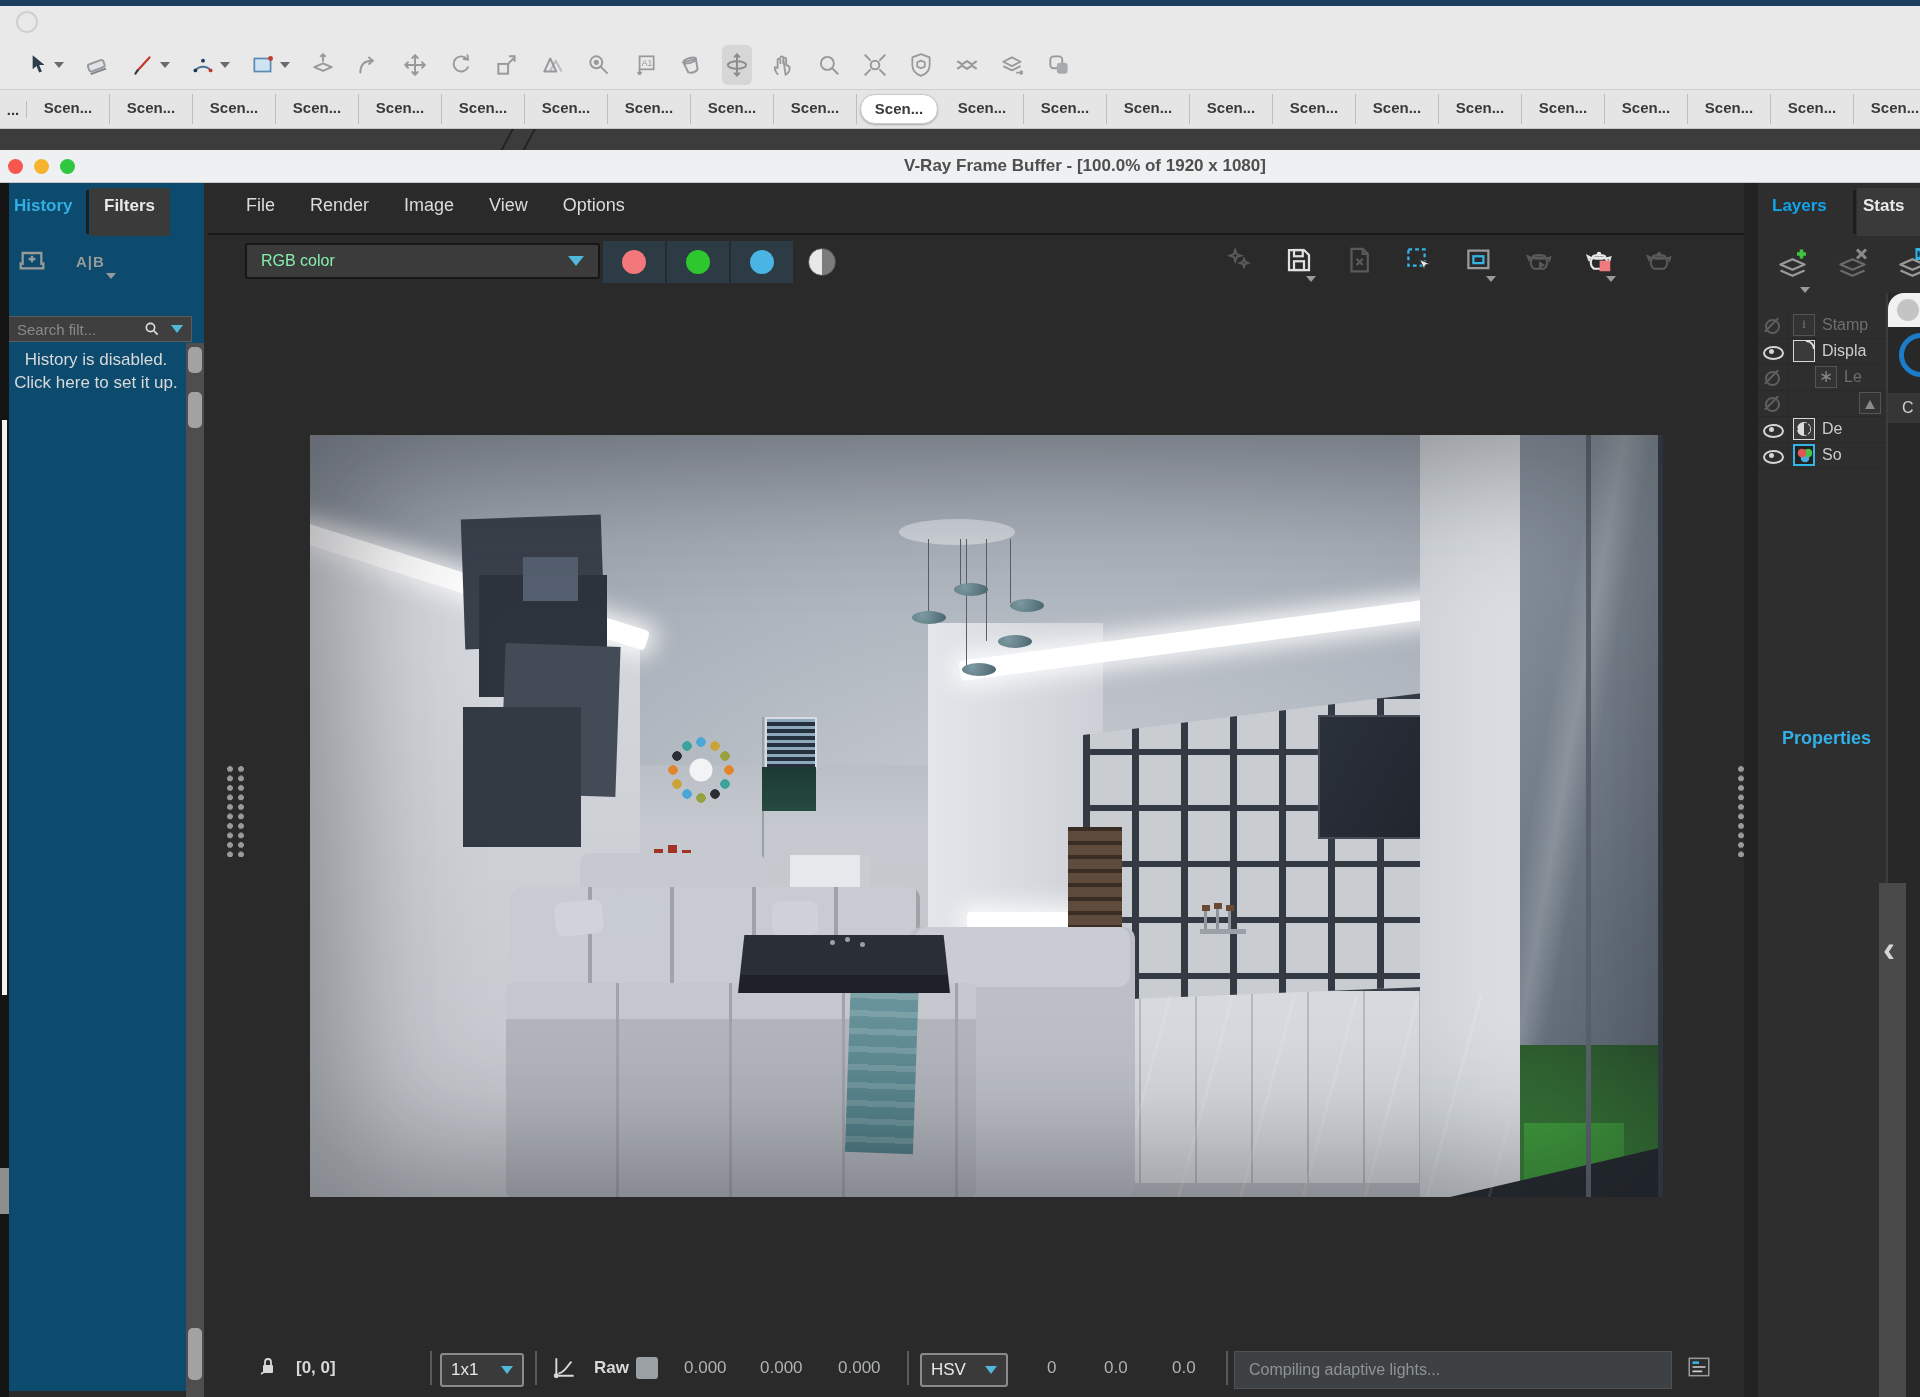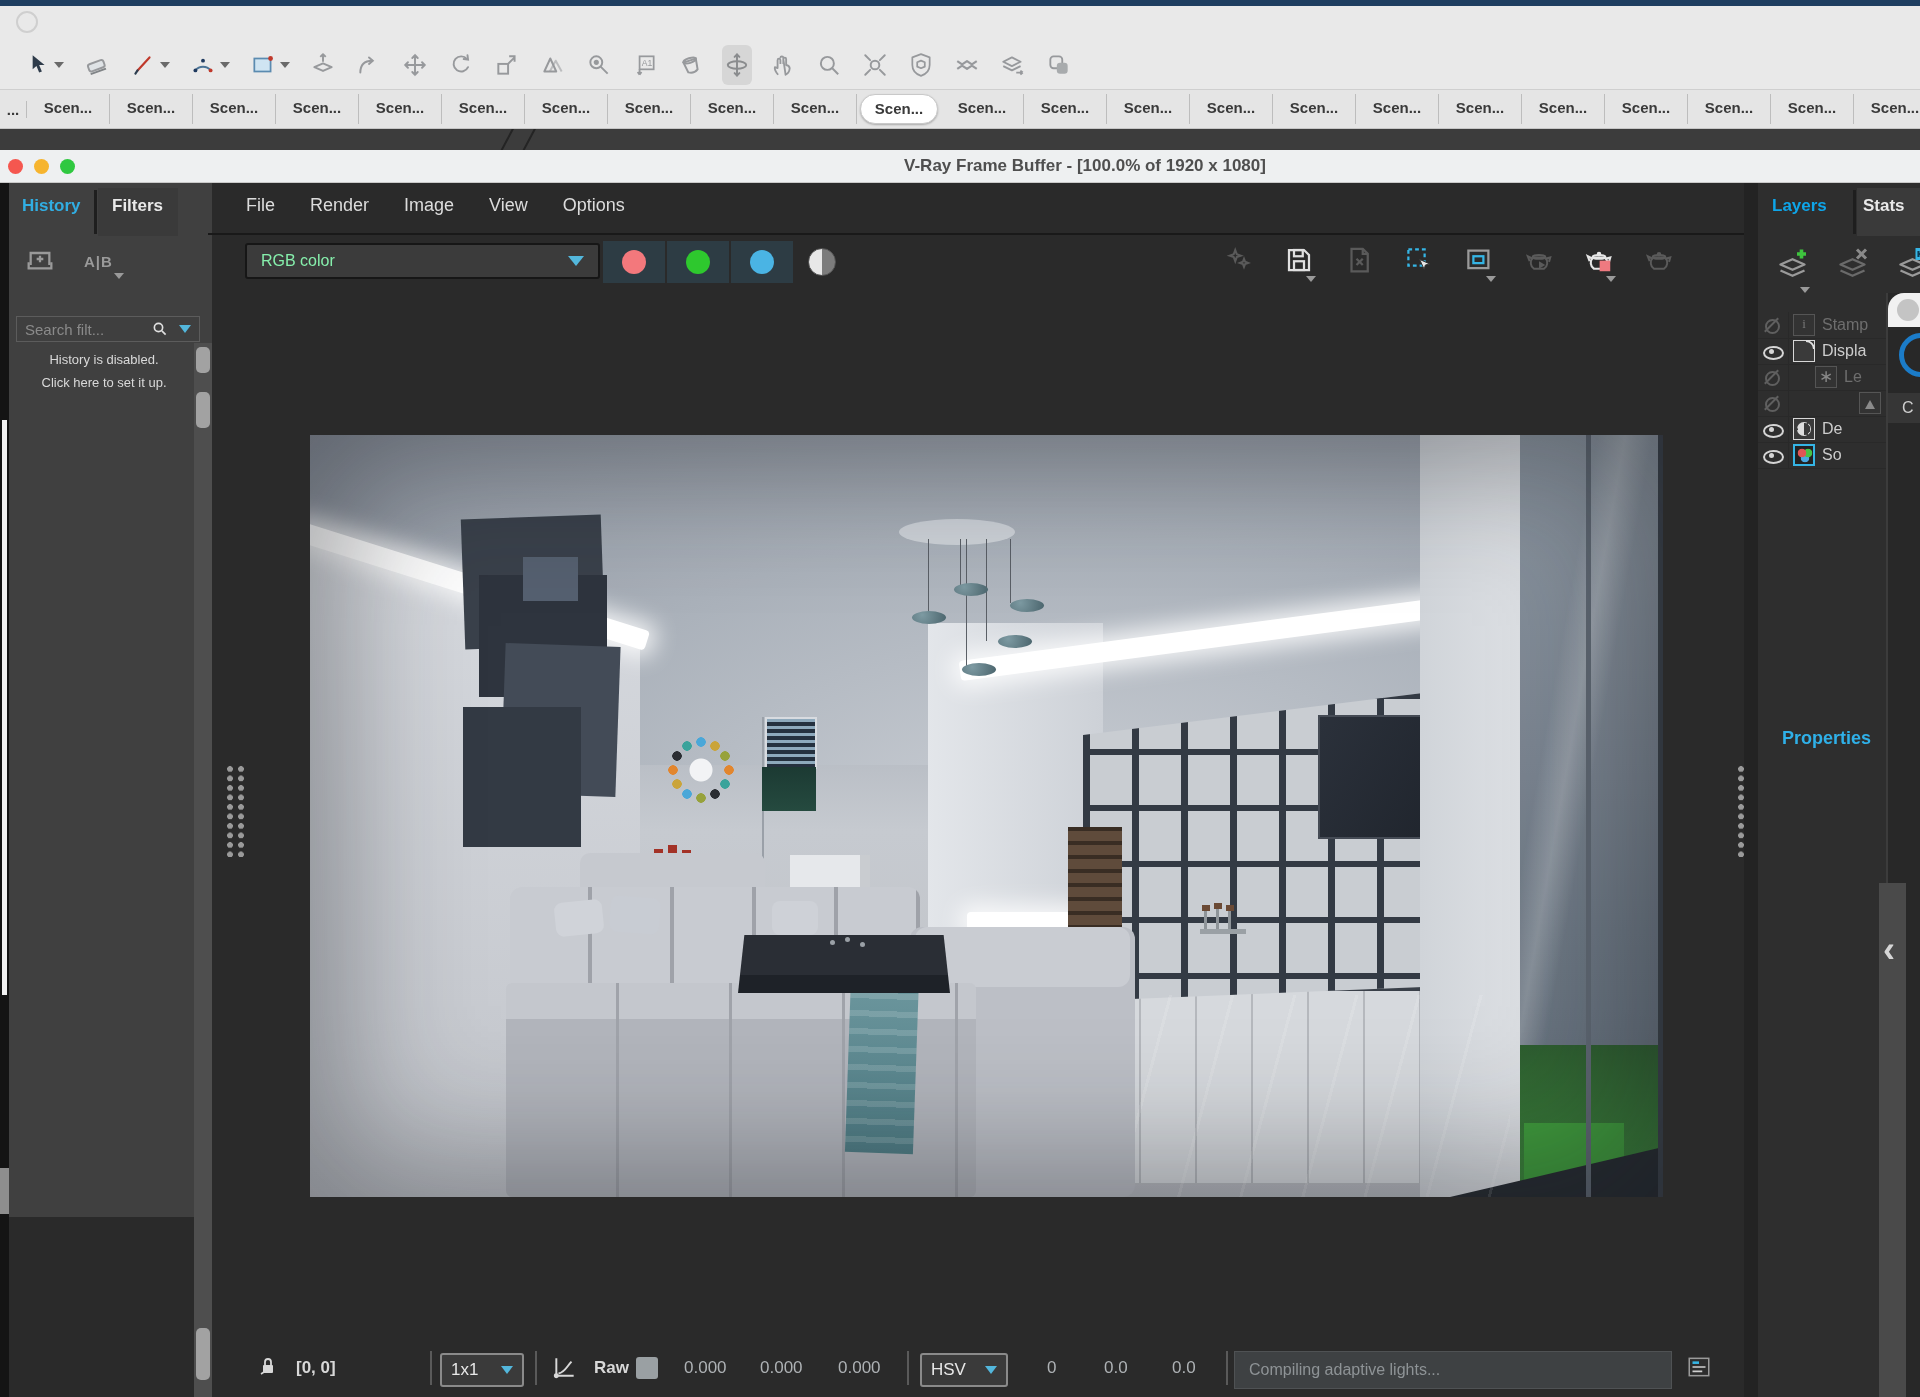--- a/index.html
+++ b/index.html
@@ -25,30 +25,30 @@
                     box-shadow:0 1px 2px rgba(0,0,0,.25)}
   #viewport-gap{left:0;top:129px;width:1920px;height:21px;background:#3c3c3c;overflow:hidden}
   .gap-line{position:absolute;width:2px;height:34px;background:#242424;top:-6px}
   
   #vray-titlebar{left:0;top:150px;width:1920px;height:33px;background:#eef0f1;border-bottom:1px solid #c9c9c9;box-sizing:border-box}
   .tl{position:absolute;top:9px;width:15px;height:15px;border-radius:50%}
   #vray-title{position:absolute;left:0;top:0;width:2170px;text-align:center;line-height:32px;
               font-size:17px;font-weight:bold;color:#4f4f4f}
   #vray-body{left:0;top:183px;width:1920px;height:1214px;background:#2a2a2a}
   
-  #left-panel{position:absolute;left:8px;top:0;width:204px;height:1034px;background:#404040}
+  #left-panel{position:absolute;left:0;top:0;width:204px;height:1208px;background:#0c4a6e}
   .panel-tab{position:absolute;font-size:17px;font-weight:bold}
   .tab-divider{position:absolute;width:3px;background:#1e1e1e}
   .tab-block{position:absolute;background:#3a3a3a}
   #search-field{position:absolute;left:8px;top:133px;width:184px;height:26px;background:#3f3f3f;border:1px solid #5c5c5c;
                 box-sizing:border-box;display:flex;align-items:center}
   #search-field input{flex:1;min-width:0;background:transparent;border:none;outline:none;color:#cfcfcf;
                       font-size:15px;padding-left:8px;font-family:"Liberation Sans",sans-serif}
   #search-field input::placeholder{color:#8a8a8a}
-  #history-message{position:absolute;left:0;top:165px;width:192px;text-align:center;color:#d9d9d9;font-size:13px;line-height:23px}
+  #history-message{position:absolute;left:0;top:165px;width:192px;text-align:center;color:#d9d9d9;font-size:17px;line-height:23px}
   #lp-scroll{position:absolute;left:186px;top:160px;width:18px;height:1054px;background:#4e4e4e}
   .thumb{position:absolute;left:2px;width:14px;background:#a2a2a2;border-radius:5px}
   
   #vray-menu{position:absolute;left:246px;top:12px;display:flex;gap:35px}
   .menu-item{font-size:18px;color:#dcdcdc}
   #menu-sep{position:absolute;left:208px;top:50px;width:1540px;height:2px;background:#191919}
   #channel-dd{position:absolute;left:245px;top:60px;width:355px;height:36px;background:#3b3b3b;border:2px solid #161616;
               border-radius:3px;box-sizing:border-box;display:flex;align-items:center;justify-content:space-between;padding:0 14px}
   #channel-dd span{color:#86efac;font-size:16px}
   .car{width:0;height:0;border-left:8px solid transparent;border-right:8px solid transparent;border-top:10px solid #53b7dc}

